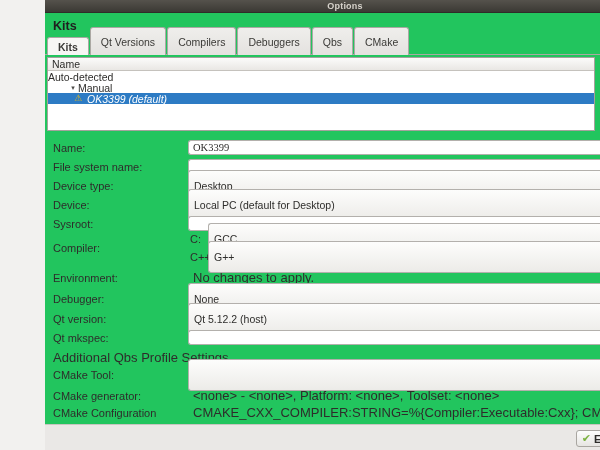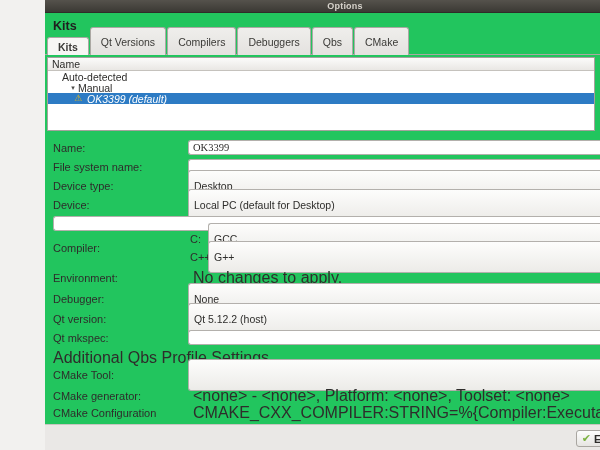--- a/index.html
+++ b/index.html
@@ -26,37 +26,37 @@
 
   
   .tree { position:absolute; top:57px; left:2px; width:548px; height:74px; background:#ffffff;
     border:1px solid #a5a29d; z-index:1; }
   .tree-header { height:13px; background:linear-gradient(#fbfbfa,#e9e7e4); border-bottom:1px solid #c5c2bd;
     padding-left:4px; font-size:10.5px; color:#2e2d2b; display:flex; align-items:center; }
   .tree-row { height:11px; display:flex; align-items:center; font-size:10.5px; white-space:nowrap; }
   .tree-row .expander { width:10px; margin-left:4px; font-size:7px; color:#4c4b48; text-align:center; }
   .tree-row.lvl1 { padding-left:16px; }
   .tree-row.lvl1 .label-slot { margin-left:0; }
-  .tree-row.no-expander { padding-left:14px; }
+  .tree-row.no-expander { }
   .tree-row.selected { background:#2d7bc4; color:#ffffff; font-style:italic; }
   .tree-row.selected .label-slot { margin-left:2px;text-decoration:underline; }
   .tree-row .indent2 { width:26px; }
   .warn-icon { color:#e9b816; font-size:9px; margin-right:3px; font-style:normal; line-height:9px; }
 
   
   .form-row { position:absolute; left:8px; right:0; height:15px; display:flex; align-items:center; }
   .form-label { width:135px; flex:0 0 135px; color:#2e2d2b; }
   .field-wrap { flex:1; display:flex; }
   .lineedit { flex:1; height:15px; background:#ffffff; border:1px solid #b3b0ac; border-right:none;
     border-radius:3px 0 0 3px; padding:0 4px; font-family:Liberation Serif, serif;
     font-size:10.5px; color:#2e2d2b; outline:none; }
   .combo { flex:1; height:32px; background:linear-gradient(#fdfdfc,#ecebe8); border:1px solid #b3b0ac; border-right:none;
     border-radius:3px 0 0 3px; padding:0 5px; font-size:10.5px; color:#2e2d2b; display:flex; align-items:center;
     white-space:nowrap; overflow:hidden; }
-  .static-text { font-size:16px; color:#2e2d2b; white-space:nowrap; overflow:hidden; }
+  .static-text { font-size:13px; color:#2e2d2b; white-space:nowrap; overflow:hidden; }
   .sub-label { width:20px; flex:0 0 20px; text-align:left; padding-left:2px; }
   .compiler-sub { position:absolute; left:143px; right:0; height:15px; display:flex; align-items:center; }
 
   
   .r-name{top:140px} .r-fsn{top:159px} .r-devtype{top:178px} .r-device{top:197px} .r-sysroot{top:216px}
   .r-compiler-label{top:240px} .r-c{top:231px} .r-cxx{top:249px}
   .r-env{top:270px} .r-debugger{top:291px} .r-qtver{top:311px} .r-mkspec{top:330px}
   .r-qbs{top:350px} .r-cmaketool{top:367px} .r-cmakegen{top:388px} .r-cmakecfg{top:405px}
 
   
@@ -125,20 +125,21 @@
   </div>
 
   <div class="form-row r-device">
     <span class="form-label">Device:</span>
     <div class="field-wrap">
         <div class="combo">Local PC (default for Desktop)</div>
       </div>
   </div>
 
   <div class="form-row r-sysroot">
+    <span class="form-label">Sysroot:</span>
     <div class="field-wrap">
         <input class="lineedit" type="text" value="" style="">
       </div>
   </div>
 
   <div class="form-row r-compiler-label">
     <span class="form-label">Compiler:</span>
   </div>
   <div class="compiler-sub r-c">
     <span class="sub-label">C:</span>

